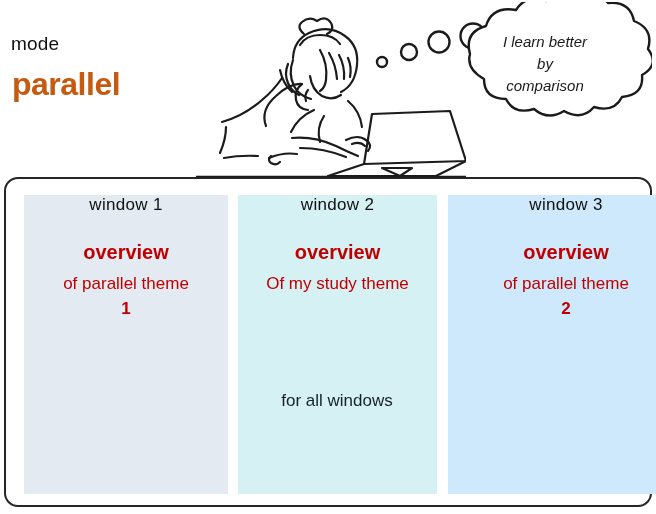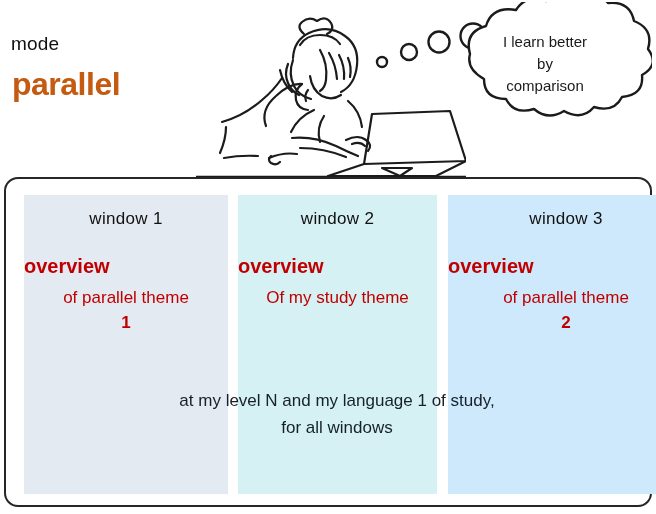--- a/index.html
+++ b/index.html
@@ -70,54 +70,53 @@
   #bubble-text {
     position: absolute;
     left: 466px;
     top: 31px;
     width: 158px;
     text-align: center;
     font-size: 15px;
     line-height: 22px;
     color: #1a1a1a;
   }
-  #bubble-text span { display: block; }
+  #bubble-text span { display: block; font-style: italic; }
 
   
   #windows-panel {
     position: absolute;
     left: 4px;
     top: 177px;
     width: 648px;
     height: 330px;
     box-sizing: border-box;
     border: 2px solid #262626;
     border-radius: 14px;
     background: #ffffff;
   }
   .window-col {
     position: absolute;
     top: 16px;
     height: 299px;
     box-sizing: border-box;
-    padding-top: 14px;
   }
   #window-col-1 { left: 18px;  width: 204px; background: #e4eaf2; }
   #window-col-2 { left: 232px; width: 199px; background: #d5f1f4; }
   #window-col-3 { left: 442px; width: 236px; background: #cde9fb; }
 
   .window-title {
     text-align: center;
     font-size: 17px;
     color: #111111;
     line-height: 20px;
     letter-spacing: 0.3px;
   }
   .window-overview {
-    text-align: left;
+    text-align: center;
     font-size: 20px;
     font-weight: bold;
     color: #c00000;
     margin-top: 26px;
     line-height: 23px;
   }
   .window-desc {
     text-align: center;
     font-size: 17px;
     color: #c00000;
@@ -259,16 +258,15 @@
   <div class="window-col" id="window-col-3">
     <div class="window-title">window 3</div>
     <div class="window-overview">overview</div>
     <div class="window-desc">
       <span>of parallel theme</span>
       <span class="desc-number">2</span>
     </div>
   </div>
 
   <div id="panel-caption">
-    <span>at my level N and my language 1 of study,</span>
     <span>for all windows</span>
   </div>
 </div>
 
 </body></html>

